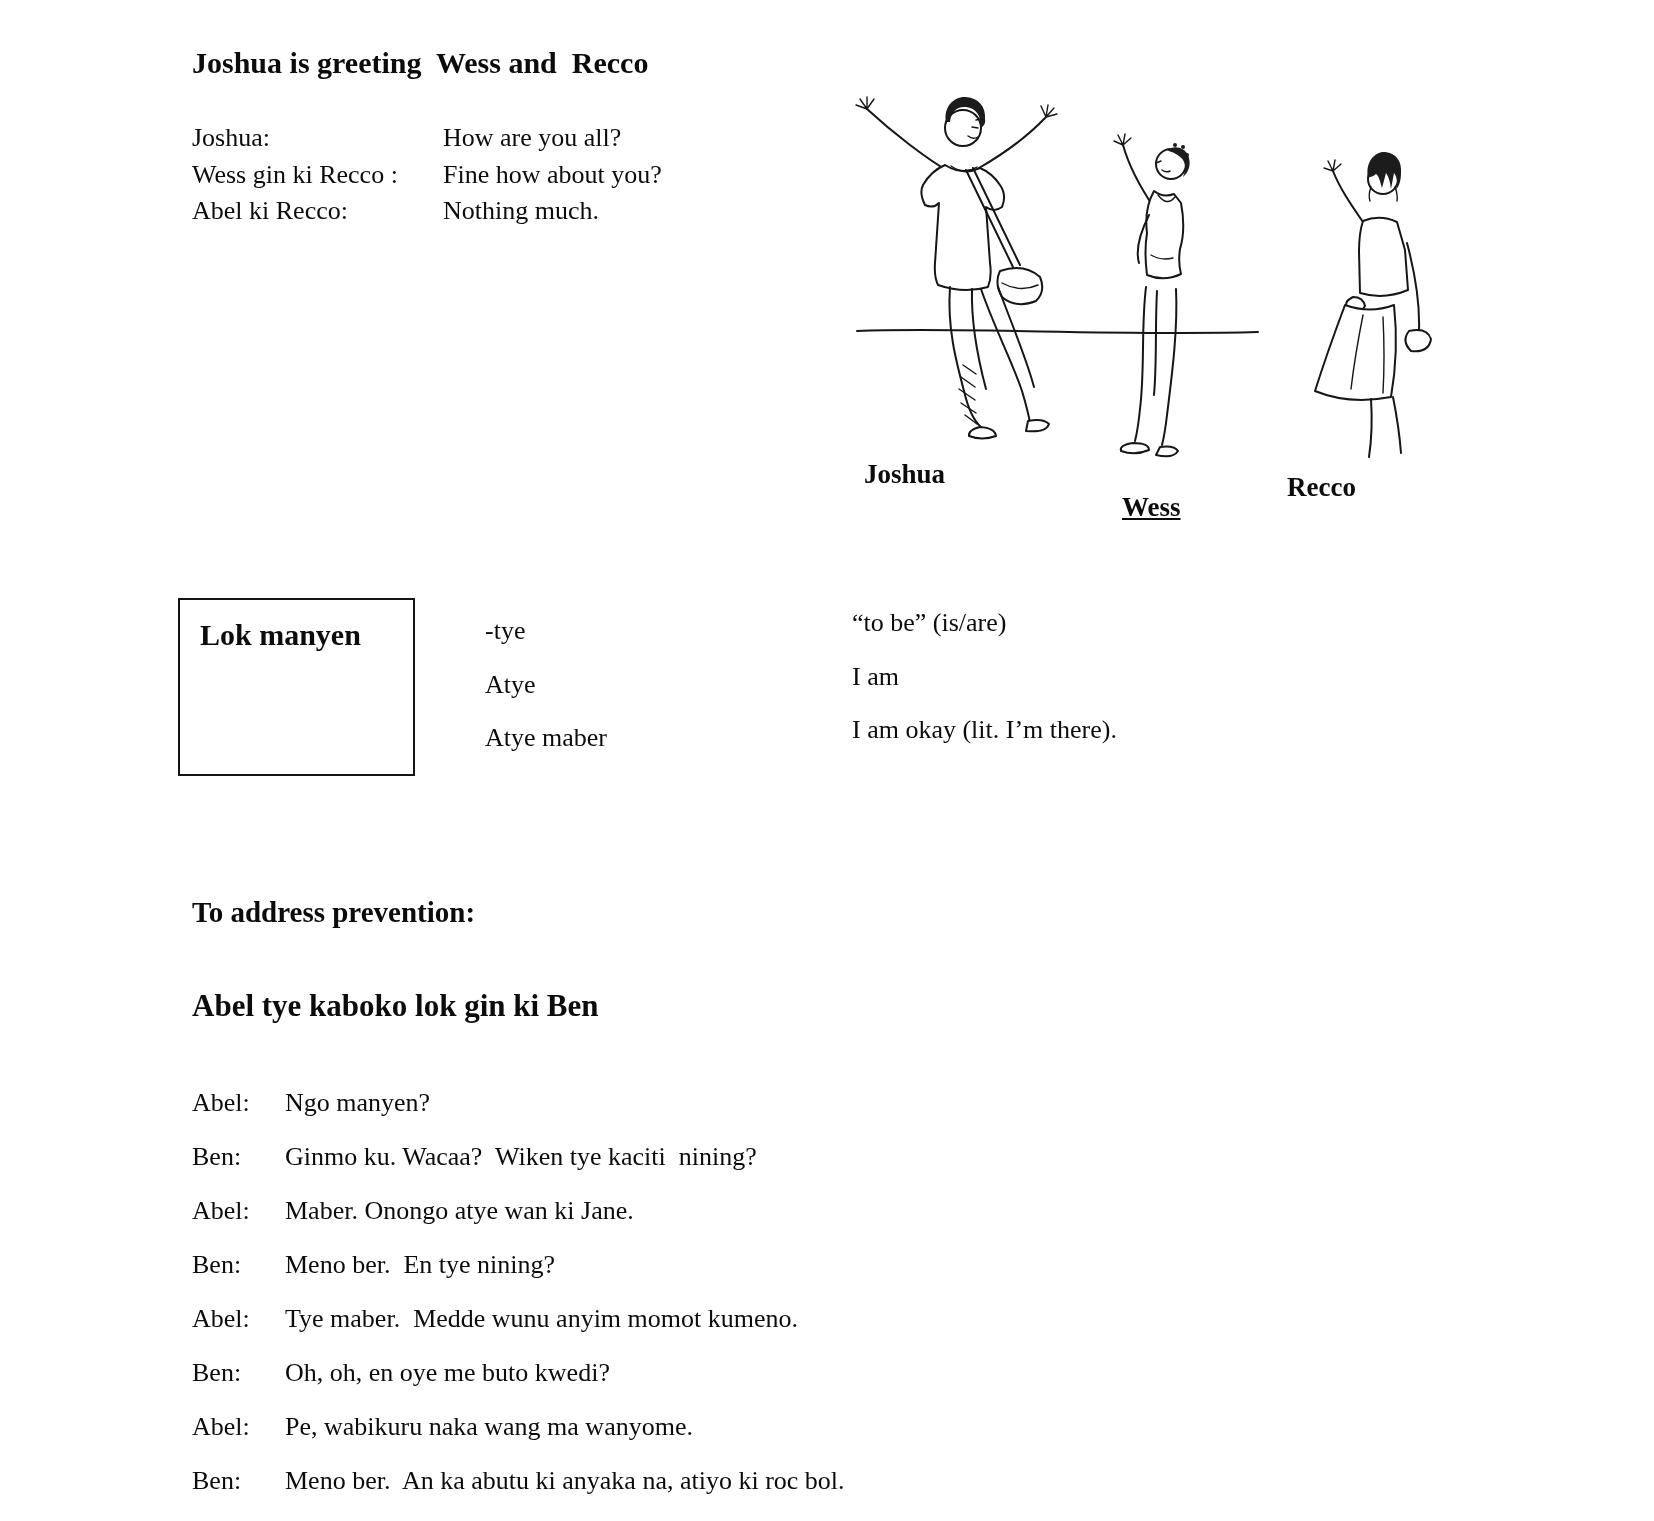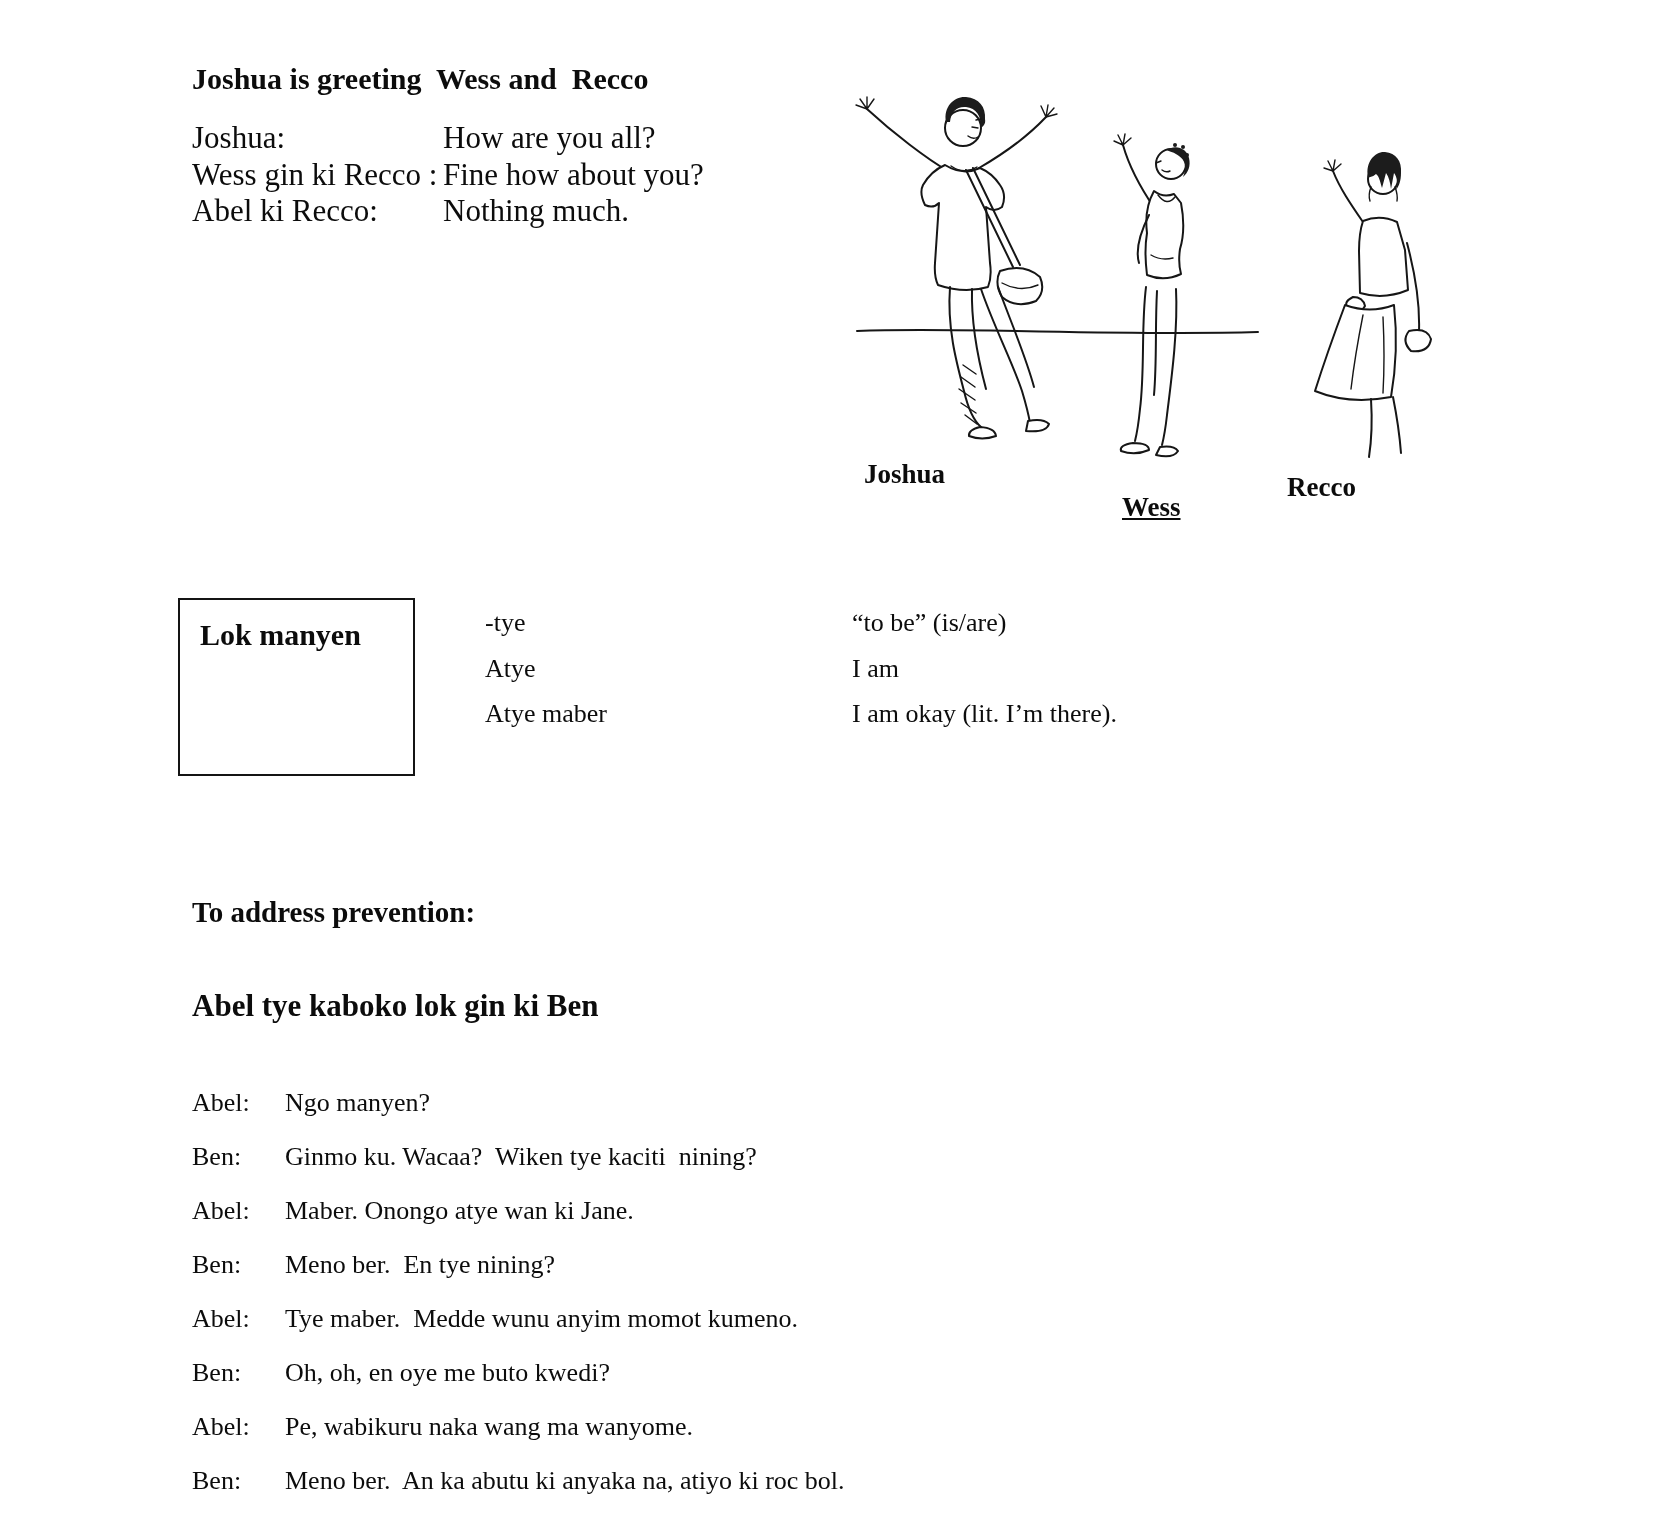--- a/index.html
+++ b/index.html
@@ -2,43 +2,43 @@
 <html><head>
 <meta charset="utf-8">
 <style>
   * { margin:0; padding:0; box-sizing:border-box; }
   html,body { background:#ffffff; }
   body {
     width:1654px; height:1521px; position:relative; overflow:hidden;
     font-family:"Liberation Serif", serif; color:#0c0c0c;
   }
   .abs { position:absolute; }
-  .pre { white-space:pre-wrap;margin-top:16px; }
+  .pre { white-space:pre-wrap; }
 
   .title { left:192px; top:46px; font-size:30px; font-weight:700; }
 
   
-  .dlg1 { left:192px; top:120px; font-size:31px; line-height:36.5px; width:640px; }
+  .dlg1 { left:192px; top:120px; font-size:26px; line-height:36.5px; width:640px; }
   .dlg1 .row { white-space:nowrap; }
   .dlg1 .spk { display:inline-block; width:251px; vertical-align:top; }
   .it { }
 
   
   .illus { left:815px; top:75px; width:625px; height:390px; }
   .ln  { fill:none; stroke:#161616; stroke-width:2; stroke-linecap:round; stroke-linejoin:round; }
   .lnt { fill:none; stroke:#161616; stroke-width:1.4; stroke-linecap:round; stroke-linejoin:round; }
   .lnf { fill:#ffffff; stroke:#161616; stroke-width:2; stroke-linejoin:round; }
   .fb  { fill:#1c1c1c; stroke:none; }
   .fig-label { font-size:27px; font-weight:700; }
 
   
   .vbox { left:178px; top:598px; width:237px; height:178px; border:2px solid #141414; }
   .vbox-title { padding:18px 0 0 20px; font-size:30px; font-weight:700; }
   .vocab { left:485px; top:600px; font-size:26px; line-height:45.5px; width:760px; }
-  .vocab .term { display:inline-block; width:367px; vertical-align:top; }
+  .vocab .term { display:inline-block; width:367px; vertical-align:top;margin-top:8px; }
 
   .h2 { left:192px; top:896px; font-size:29px; font-weight:700; }
   .h3 { left:192px; top:988px; font-size:31px; font-weight:700; }
 
   
   .dlg2 { left:192px; top:1076px; font-size:26px; line-height:54px; width:1100px; }
   .dlg2 .row { white-space:nowrap; }
   .dlg2 .spk { display:inline-block; width:93px; vertical-align:top; }
 </style>
 </head>

